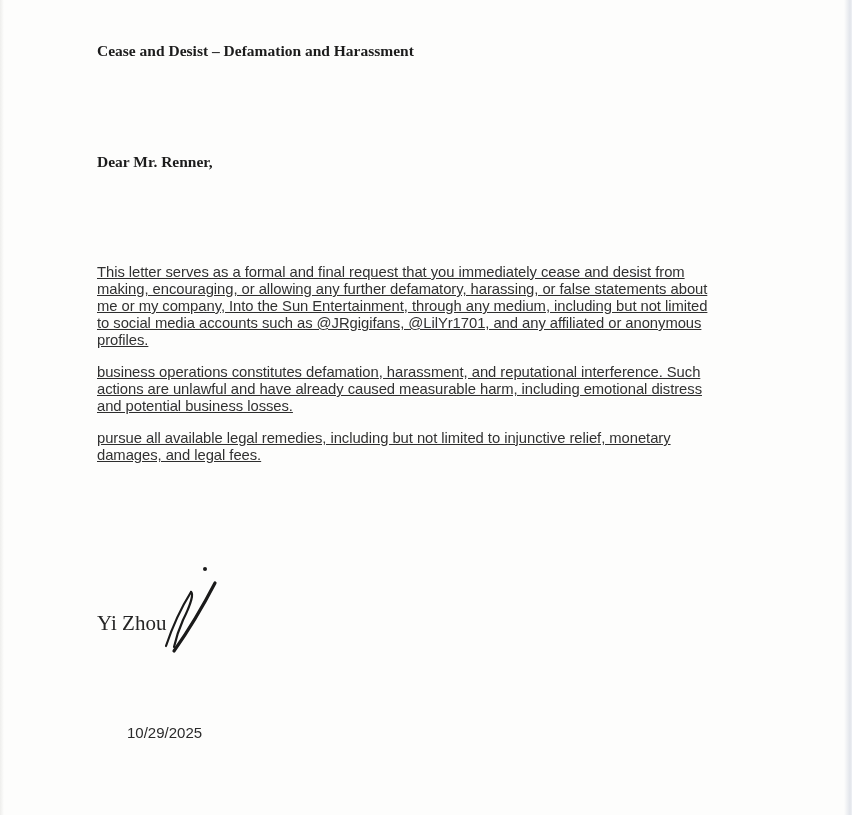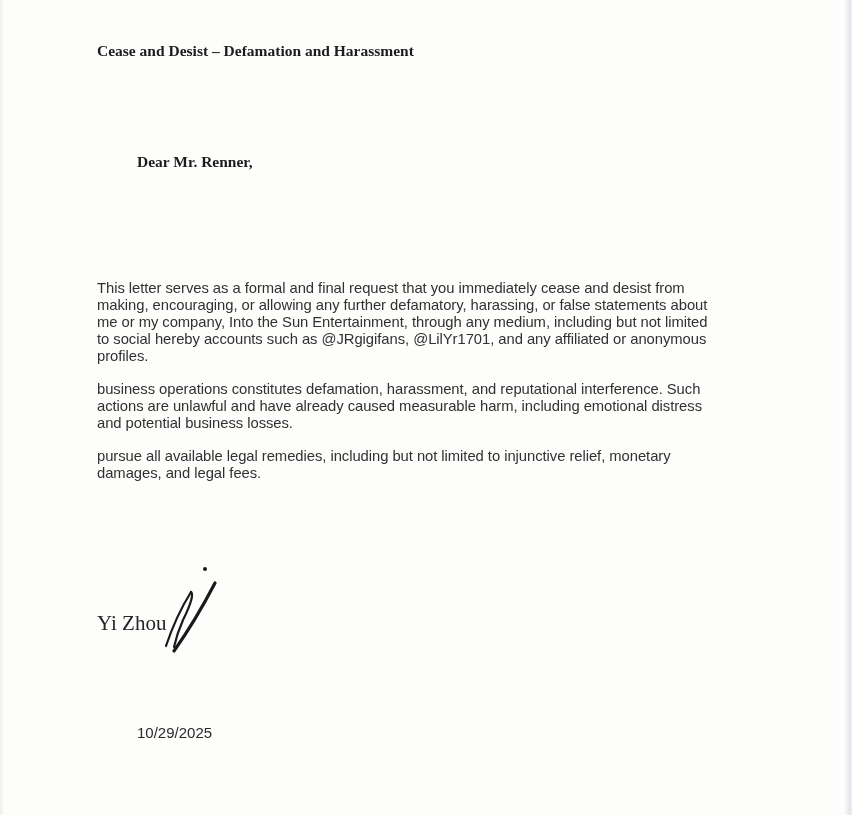--- a/index.html
+++ b/index.html
@@ -41,30 +41,30 @@
   }
   .salutation {
     position: absolute;
     left: 97px;
     top: 153px;
     font-family: "Liberation Serif", serif;
     font-weight: bold;
     font-size: 15.5px;
     color: #1c1c1c;
     white-space: nowrap;
-    margin-left: 40px;
   }
   .body-block {
     position: absolute;
     left: 97px;
     top: 264px;
     width: 690px;
   }
   .body-block p {
-    margin: 16px 0 15px 0;
+    margin: 0 0 15px 0;
+    text-decoration: underline;
   }
   .body-block .line {
     display: block;
     font-size: 14.8px;
     line-height: 17px;
     letter-spacing: -0.05px;
     color: #313131;
     white-space: nowrap;
   }
   .signature-name {
@@ -78,21 +78,21 @@
   }
   .signature-scrawl {
     position: absolute;
     left: 150px;
     top: 560px;
     width: 80px;
     height: 95px;
   }
   .letter-date {
     position: absolute;
-    left: 137px;
+    left: 127px;
     top: 724px;
     font-size: 15px;
     color: #2b2b2b;
     white-space: nowrap;
   }
 </style>
 </head>
 <body>
 
 <div id="page">
@@ -102,21 +102,21 @@
 
   <div class="letter-title">Cease and Desist – Defamation and Harassment</div>
 
   <div class="salutation">Dear Mr. Renner,</div>
 
   <div class="body-block">
     <p>
       <span class="line">This letter serves as a formal and final request that you immediately cease and desist from</span>
       <span class="line">making, encouraging, or allowing any further defamatory, harassing, or false statements about</span>
       <span class="line">me or my company, Into the Sun Entertainment, through any medium, including but not limited</span>
-      <span class="line">to social hereby accounts such as @JRgigifans, @LilYr1701, and any affiliated or anonymous</span>
+      <span class="line">to social media accounts such as @JRgigifans, @LilYr1701, and any affiliated or anonymous</span>
       <span class="line">profiles.</span>
     </p>
     <p>
       <span class="line">business operations constitutes defamation, harassment, and reputational interference. Such</span>
       <span class="line">actions are unlawful and have already caused measurable harm, including emotional distress</span>
       <span class="line">and potential business losses.</span>
     </p>
     <p>
       <span class="line">pursue all available legal remedies, including but not limited to injunctive relief, monetary</span>
       <span class="line">damages, and legal fees.</span>

